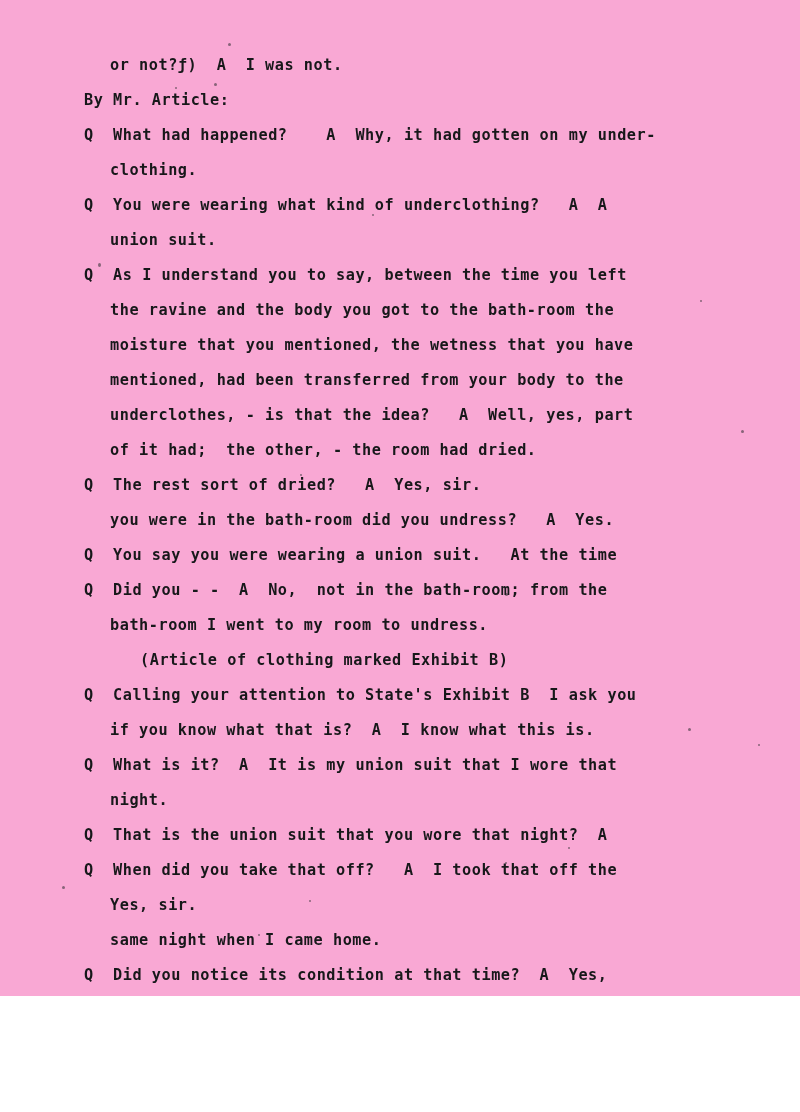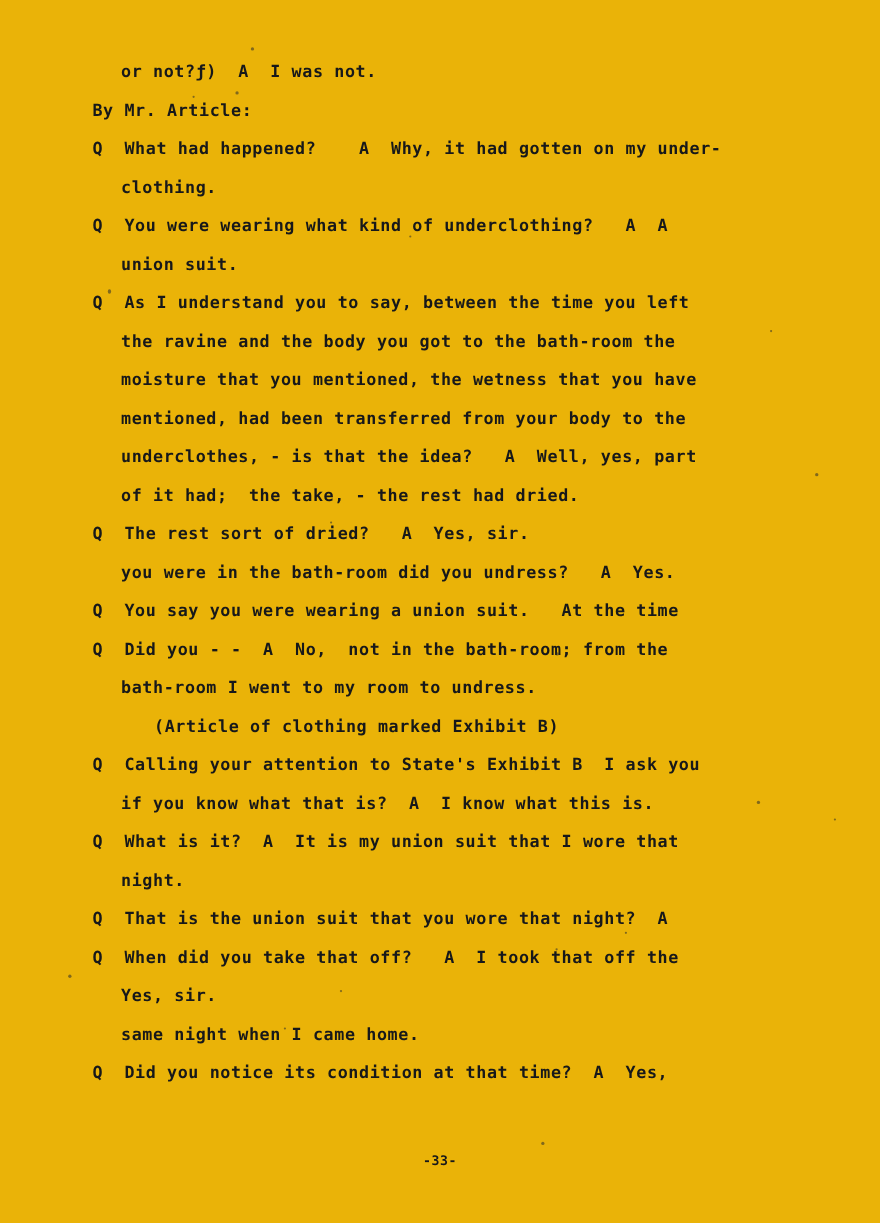--- a/index.html
+++ b/index.html
@@ -4,22 +4,22 @@
 <title>Transcript Page</title>
 <style>
   html, body {
     margin: 0;
     padding: 0;
     background: #ffffff;
   }
   .page {
     position: relative;
     width: 800px;
-    height: 1112px;
-    background: #eab308;
+    height: 996px;
+    background: #f9a8d4;
     overflow: hidden;
     font-family: "DejaVu Sans Mono", "Liberation Mono", monospace;
   }
   
   .transcript {
     position: absolute;
     left: 84px;
     top: 48px;
     width: 660px;
   }
@@ -72,21 +72,21 @@
       <span class="line speaker">By Mr. Article:</span>
       <span class="line qmark">Q  What had happened?    A  Why, it had gotten on my under-</span>
       <span class="line cont">clothing.</span>
       <span class="line qmark">Q  You were wearing what kind of underclothing?   A  A</span>
       <span class="line cont">union suit.</span>
       <span class="line qmark">Q  As I understand you to say, between the time you left</span>
       <span class="line cont">the ravine and the body you got to the bath-room the</span>
       <span class="line cont">moisture that you mentioned, the wetness that you have</span>
       <span class="line cont">mentioned, had been transferred from your body to the</span>
       <span class="line cont">underclothes, - is that the idea?   A  Well, yes, part</span>
-      <span class="line cont">of it had;  the take, - the rest had dried.</span>
+      <span class="line cont">of it had;  the other, - the room had dried.</span>
       <span class="line qmark">Q  The rest sort of dried?   A  Yes, sir.</span>
       <span class="line cont">you were in the bath-room did you undress?   A  Yes.</span>
       <span class="line qmark">Q  You say you were wearing a union suit.   At the time</span>
       <span class="line qmark">Q  Did you - -  A  No,  not in the bath-room; from the</span>
       <span class="line cont">bath-room I went to my room to undress.</span>
       <span class="line indent">(Article of clothing marked Exhibit B)</span>
       <span class="line qmark">Q  Calling your attention to State's Exhibit B  I ask you</span>
       <span class="line cont">if you know what that is?  A  I know what this is.</span>
       <span class="line qmark">Q  What is it?  A  It is my union suit that I wore that</span>
       <span class="line cont">night.</span>

